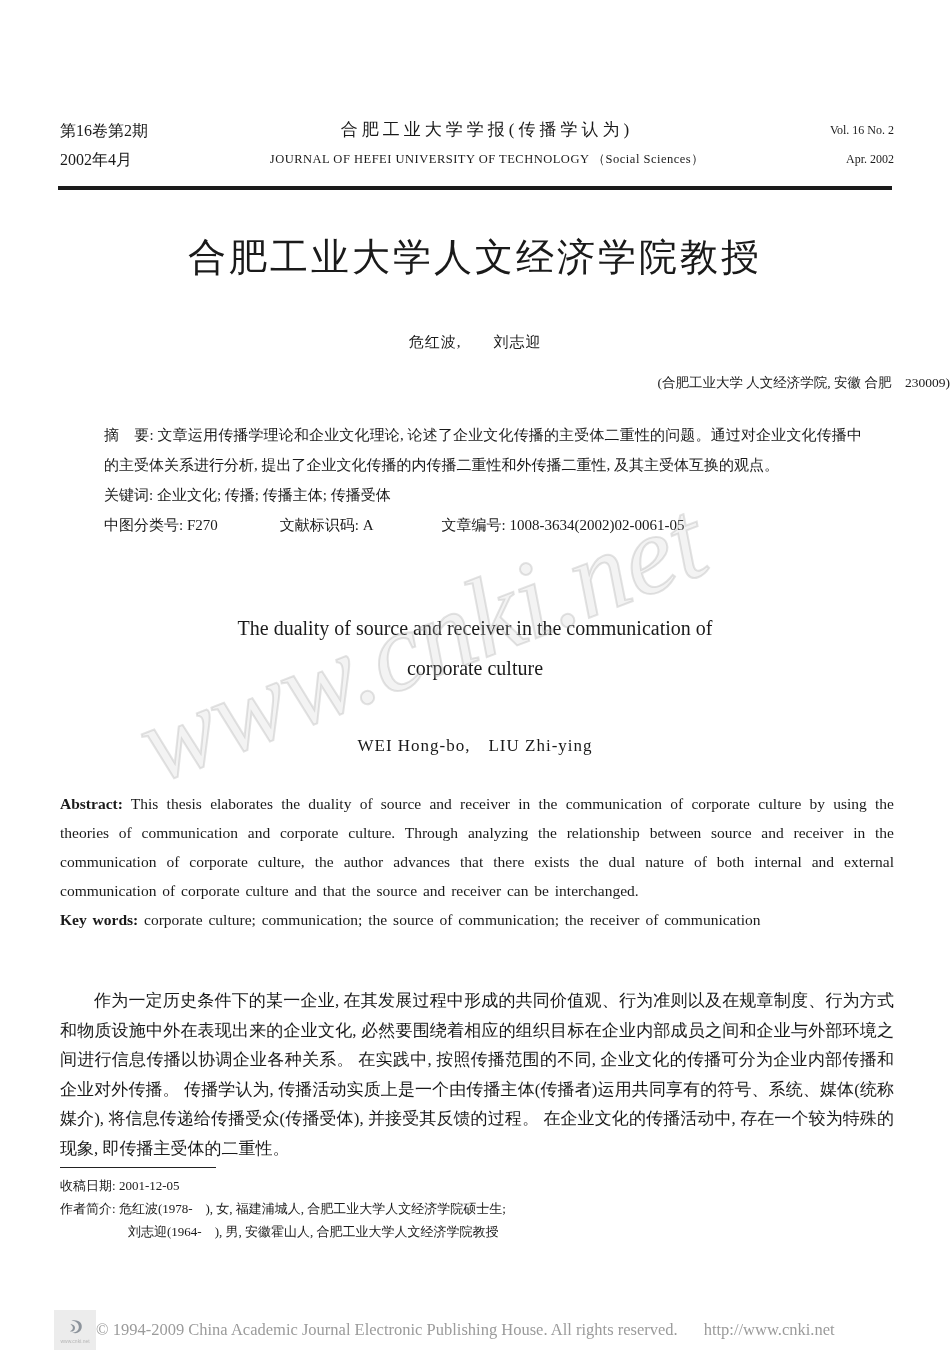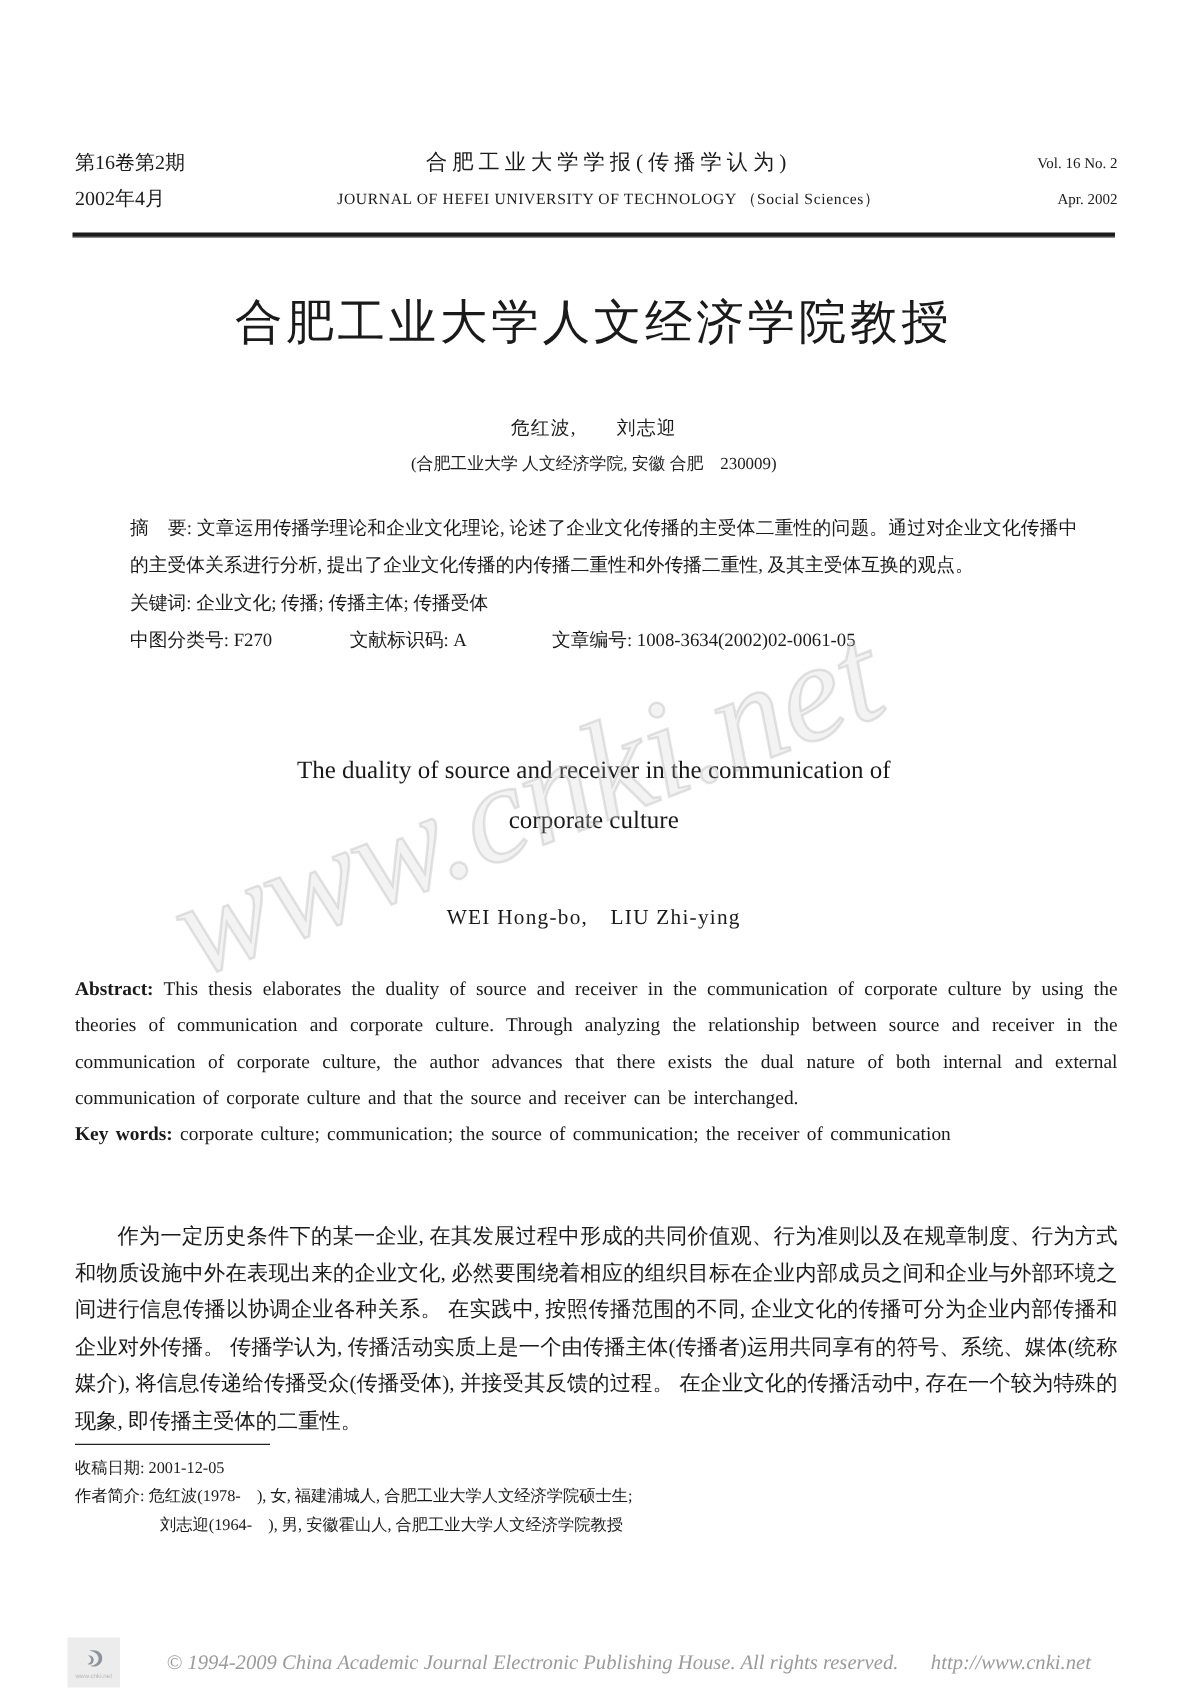--- a/index.html
+++ b/index.html
@@ -34,21 +34,21 @@
 
   
   .title-cn {
     margin-top:42px;
     text-align:center;
     font-size:38px;
     letter-spacing:3px;
     font-weight:500;
   }
   .authors-cn { margin-top:50px; text-align:center; font-size:15px; letter-spacing:1px; }
-  .affil-cn { margin-top:10px; text-align:center; font-size:13.5px; }
+  .affil-cn { margin-top:22px; text-align:right; font-size:13.5px; }
 
   
   .meta-block { margin:28px 88px 0 104px; font-size:15px; }
   .meta-block p { line-height:30px; text-align:justify; }
   .kw-line { margin-top:0; }
   .clc-line { display:flex; line-height:30px; }
   .clc-line .seg2 { margin-left:62px; }
   .clc-line .seg3 { margin-left:68px; }
   .lbl { }
 
@@ -99,22 +99,22 @@
   .cnki-logo {
     width:42px; height:40px;
     margin-left:54px;
     background:#ececec;
     display:flex; flex-direction:column; align-items:center; justify-content:center;
     flex-shrink:0;
   }
   .cnki-logo svg { display:block; }
   .cnki-logo .cap { font-size:5px; color:#b5b5b5; line-height:6px; font-family:"Liberation Sans",sans-serif; }
   .footer-text {
-    flex:1; text-align:center;
-    font-size:16.5px; font-style:italic;
+    flex:1; text-align:left;
+    font-size:16.5px; 
     color:#9b9b9b;
     padding-right:40px;
   }
   .footer-text .url { margin-left:26px; }
 </style>
 </head>
 <body>
 
 <div class="page">
 

